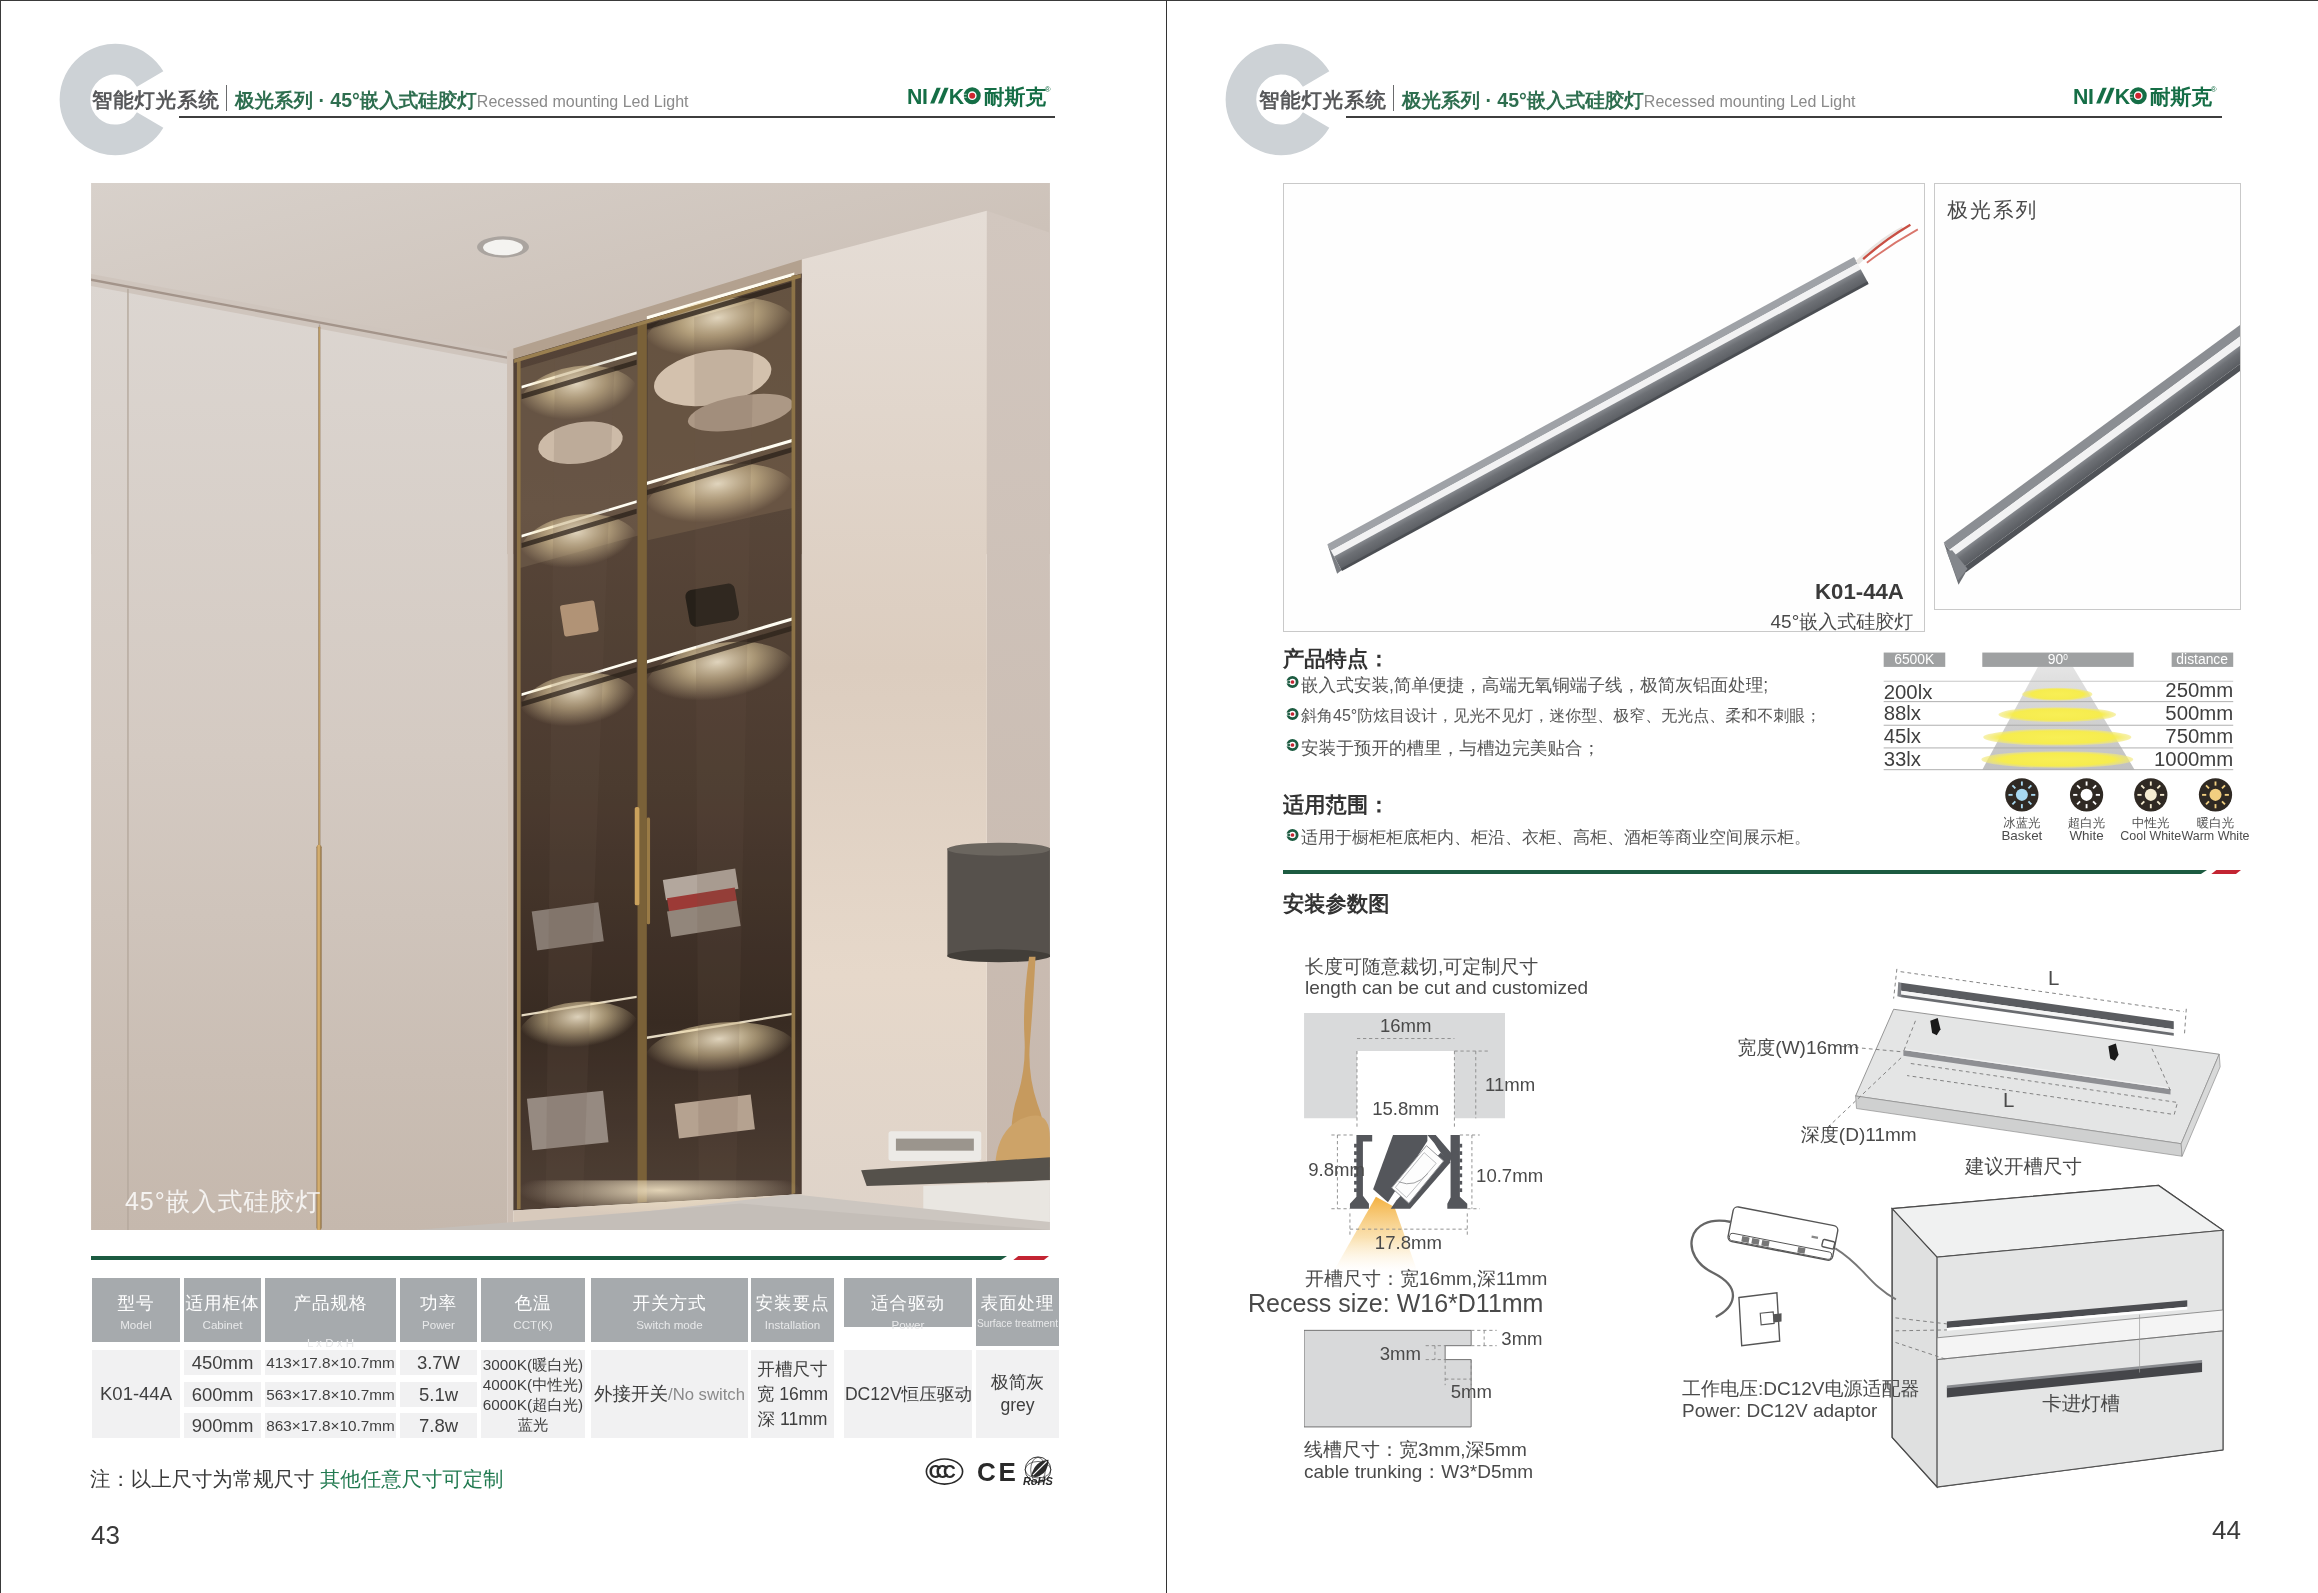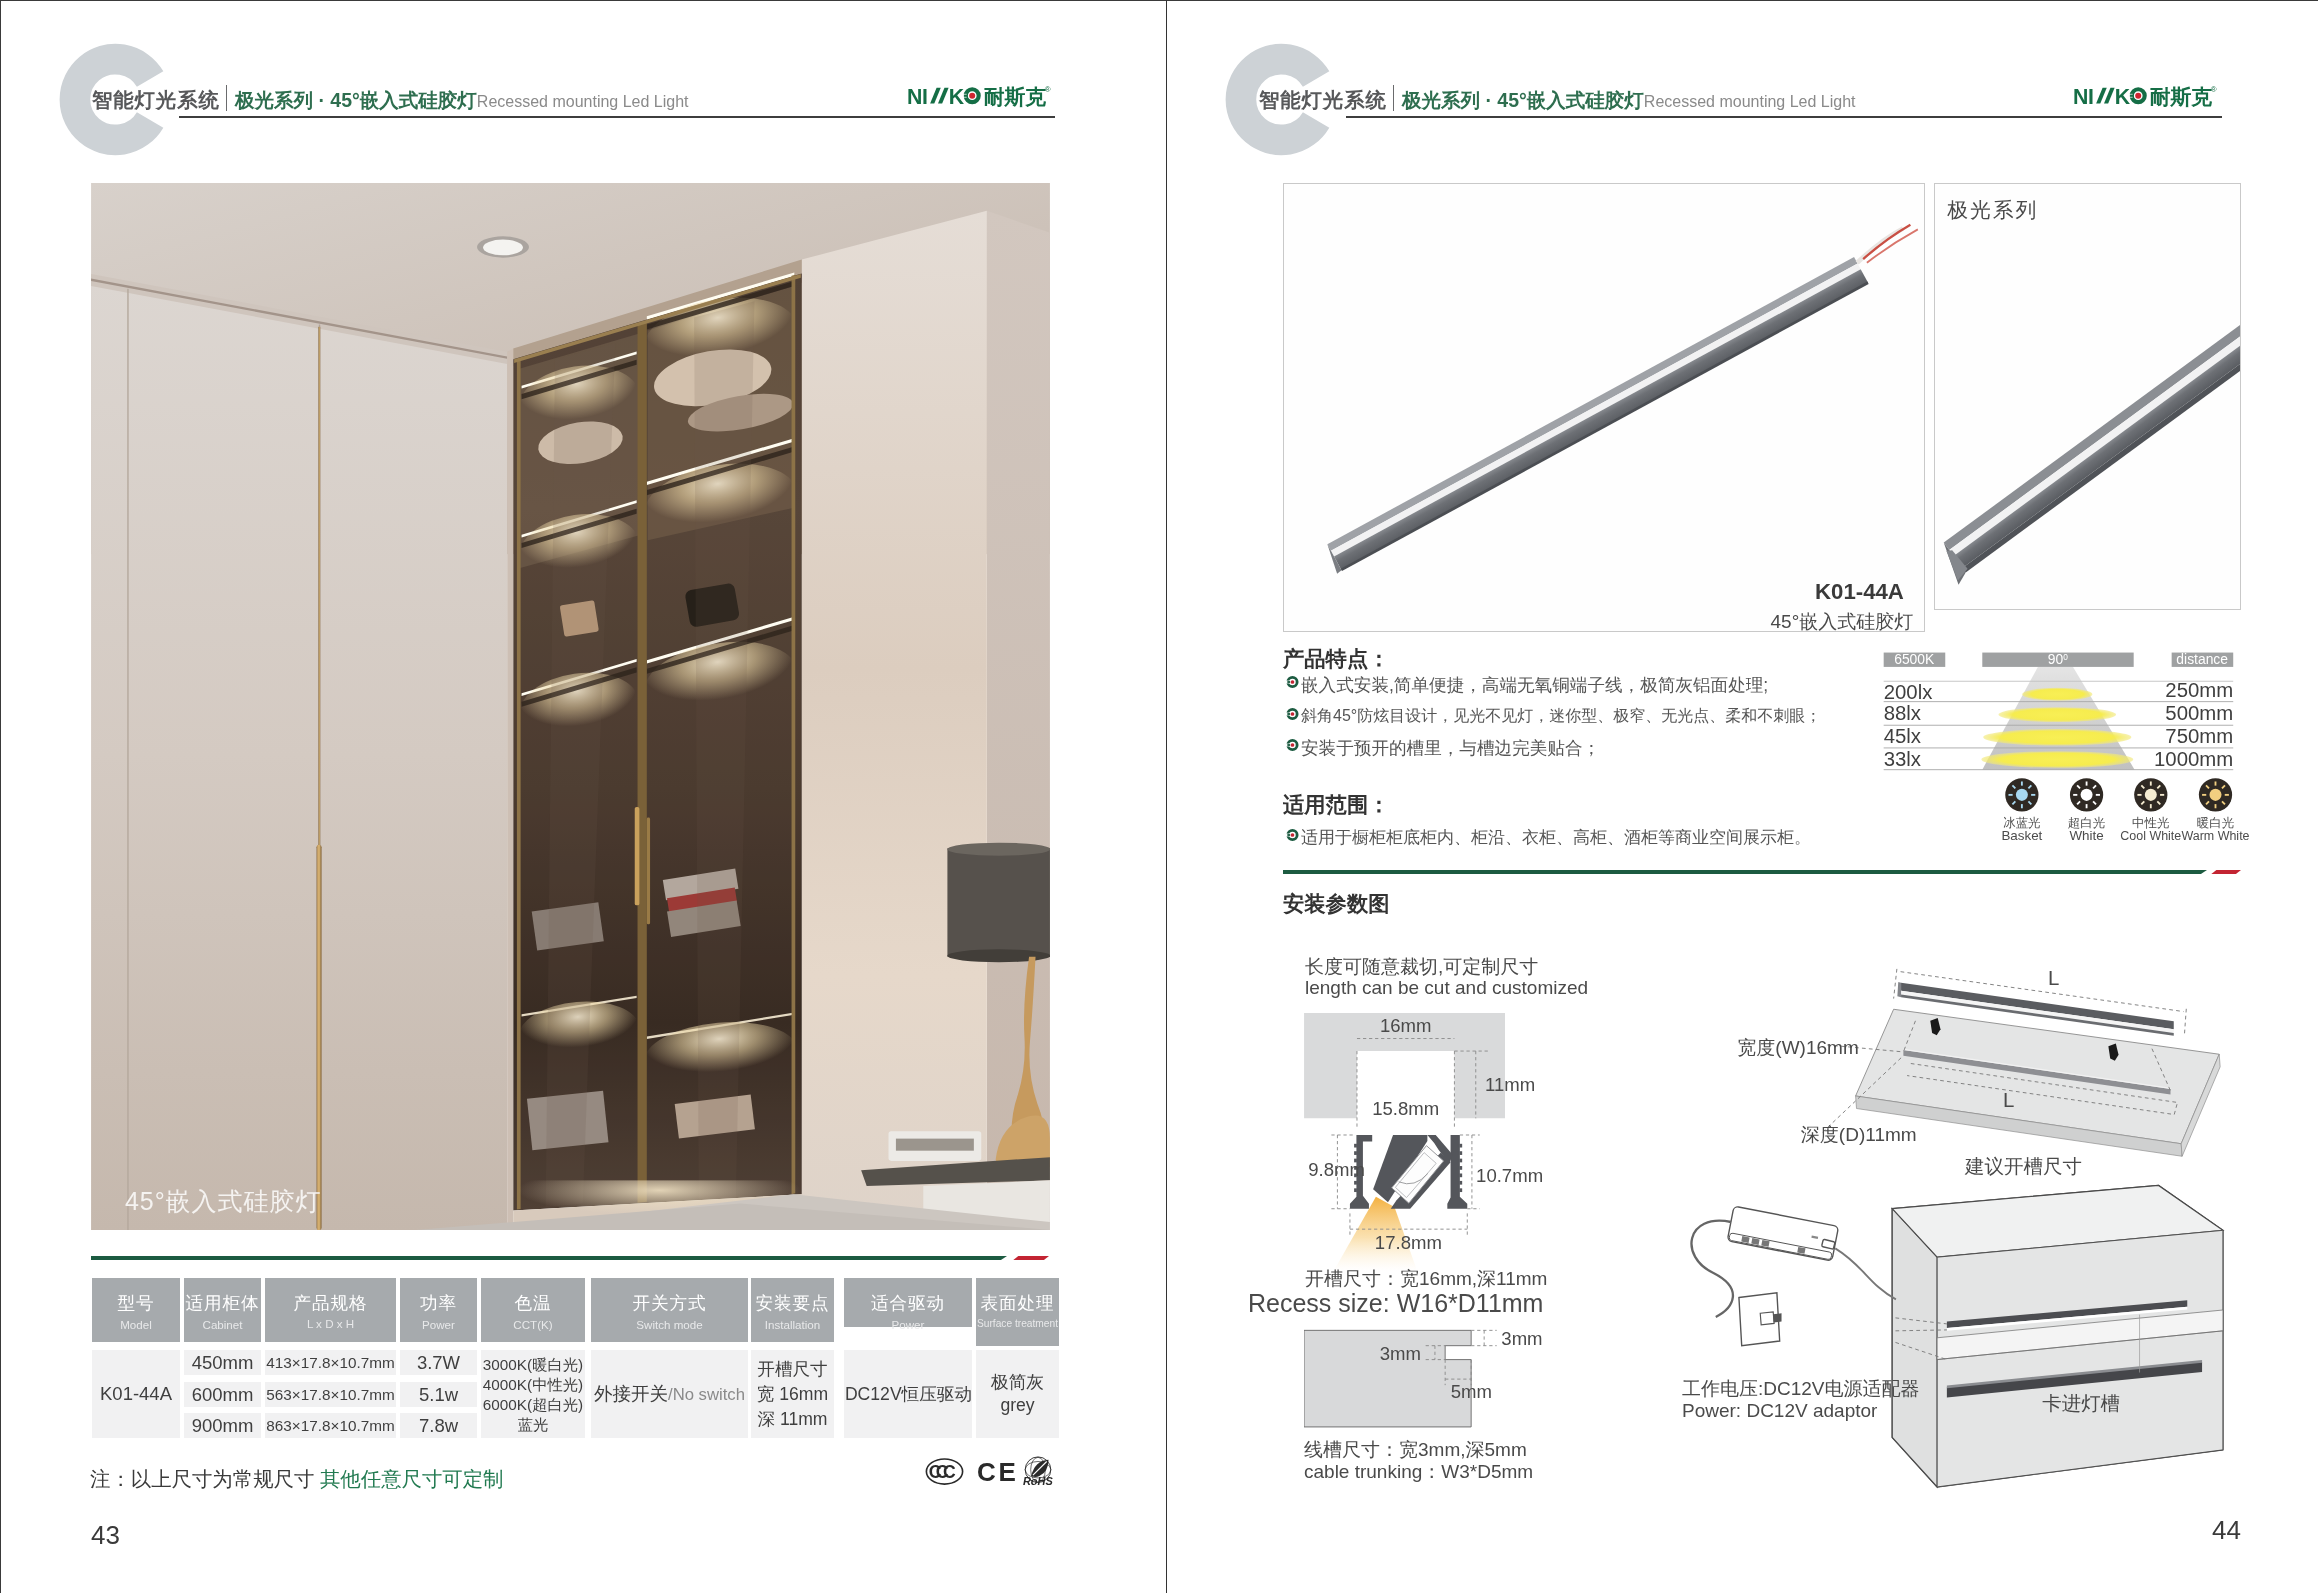--- a/index.html
+++ b/index.html
@@ -230,21 +230,21 @@
       <div style="font-size:11.6px;color:#e8e9ea;margin-top:2.8px;">Model</div>
     </div>
 
 <div class="abs" style="left:184px;top:1278px;width:77px;height:64px;background:#a6aaad;color:#fff;text-align:center;">
 <div style="margin-top:13px;font-size:17.6px;letter-spacing:0.9px;">适用柜体</div>
       <div style="font-size:11.6px;color:#e8e9ea;margin-top:2.8px;">Cabinet</div>
     </div>
 
 <div class="abs" style="left:265px;top:1278px;width:131px;height:64px;background:#a6aaad;color:#fff;text-align:center;">
 <div style="margin-top:13px;font-size:17.6px;letter-spacing:0.9px;">产品规格</div>
-      <div style="font-size:11.6px;color:#e8e9ea;margin-top:2px;">L x D x H</div>
+      <div style="font-size:11.6px;color:#e8e9ea;margin-top:21px;">L x D x H</div>
     </div>
 
 <div class="abs" style="left:400px;top:1278px;width:77px;height:64px;background:#a6aaad;color:#fff;text-align:center;">
 <div style="margin-top:13px;font-size:17.6px;letter-spacing:0.9px;">功率</div>
       <div style="font-size:11.6px;color:#e8e9ea;margin-top:2.8px;">Power</div>
     </div>
 
 <div class="abs" style="left:481px;top:1278px;width:104px;height:64px;background:#a6aaad;color:#fff;text-align:center;">
 <div style="margin-top:13px;font-size:17.6px;letter-spacing:0.9px;">色温</div>
       <div style="font-size:11.6px;color:#e8e9ea;margin-top:2.8px;">CCT(K)</div>

